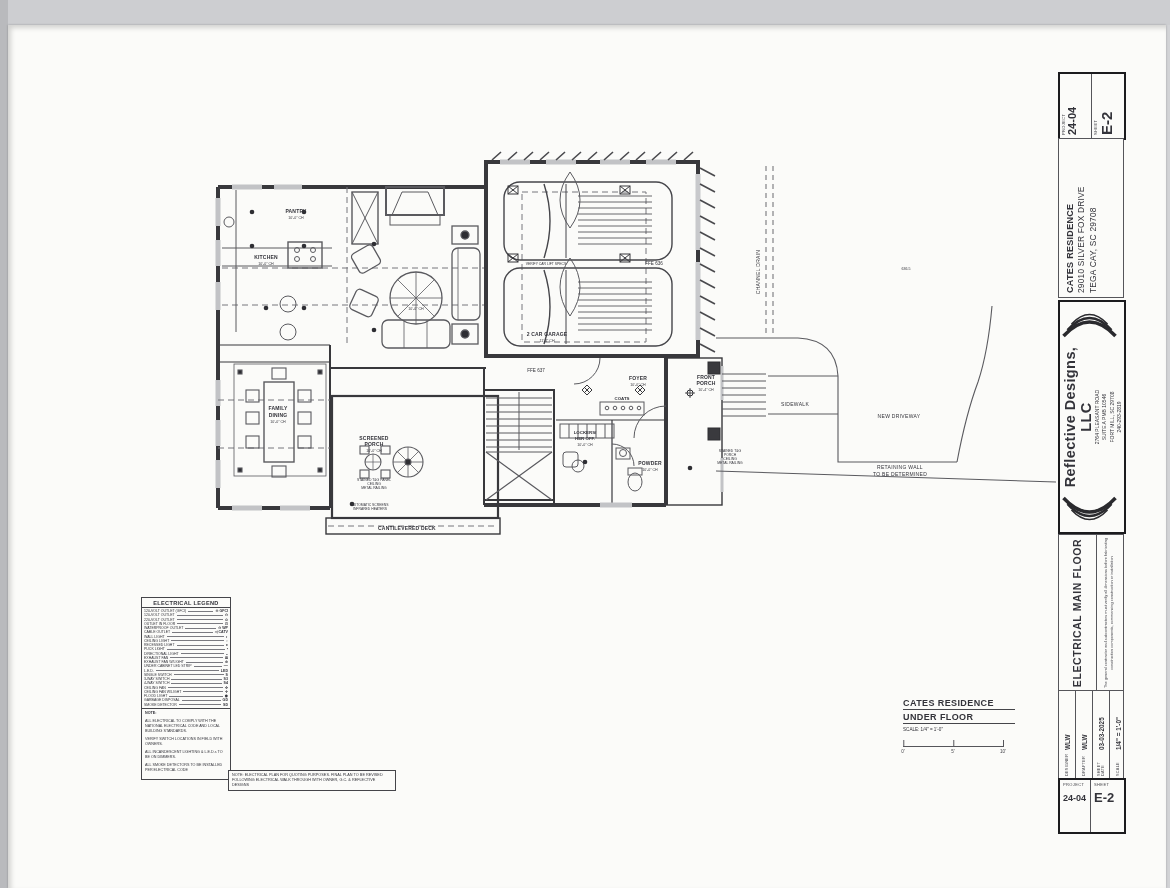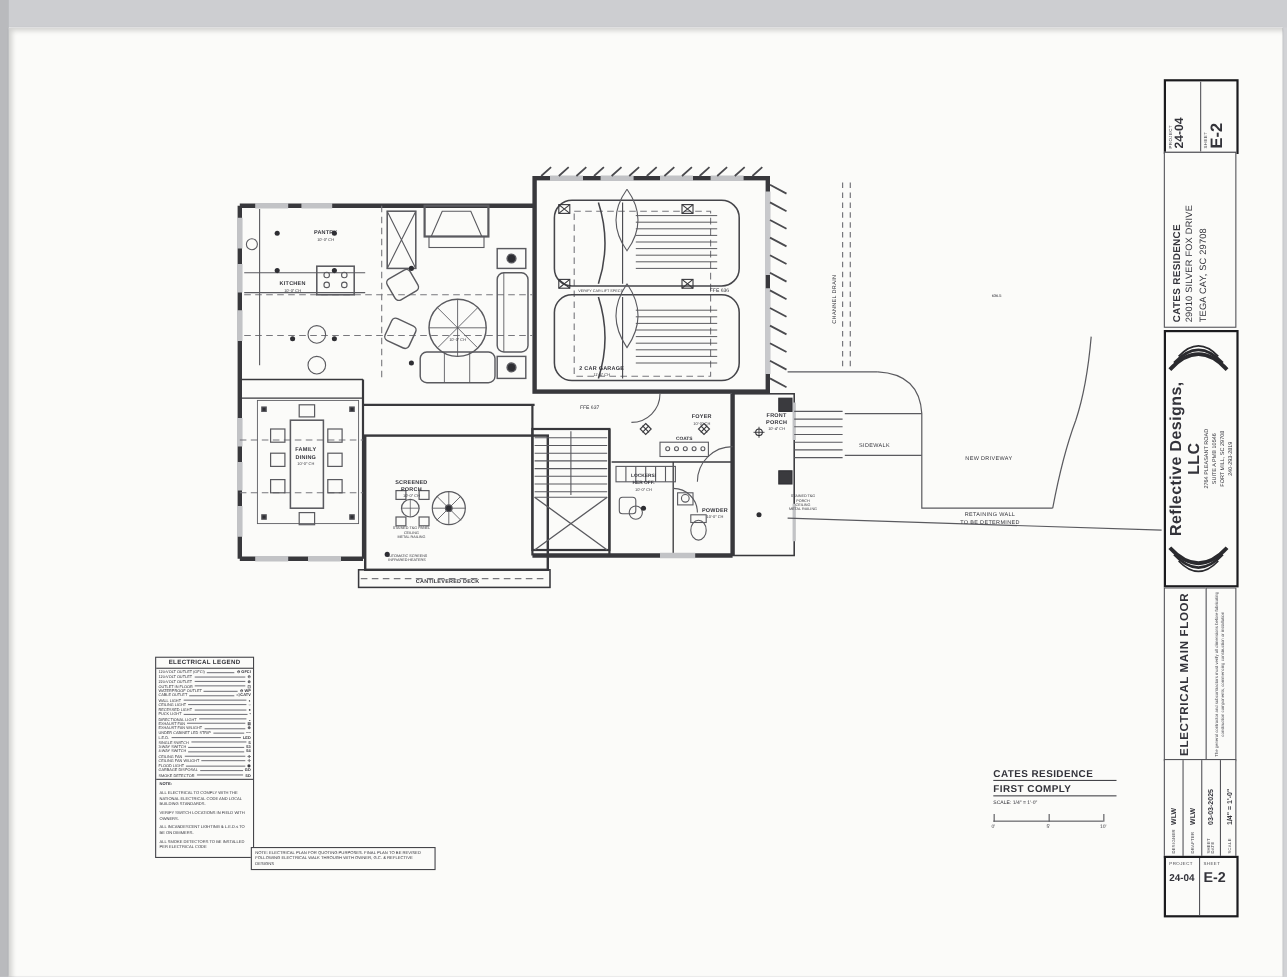--- a/index.html
+++ b/index.html
@@ -574,21 +574,21 @@
 
         <p>ALL SMOKE DETECTORS TO BE INSTALLED PER ELECTRICAL CODE</p>
       </div>
   </div>
 </div>
 
 <div id="footnote">NOTE:  ELECTRICAL PLAN FOR QUOTING PURPOSES. FINAL PLAN TO BE REVISED FOLLOWING ELECTRICAL WALK THROUGH WITH OWNER, G.C. &amp; REFLECTIVE DESIGNS</div>
 
 <div id="drawtitle">
   <div class="dt-line">CATES RESIDENCE</div>
-  <div class="dt-line">FIRST COMPLY</div>
+  <div class="dt-line">UNDER FLOOR</div>
   <div class="dt-scale">SCALE: 1/4" = 1'-0"</div>
   <div class="bar">
 
       <span>0'</span>
 
       <span>5'</span>
 
       <span>10'</span>
     </div>
 </div>

